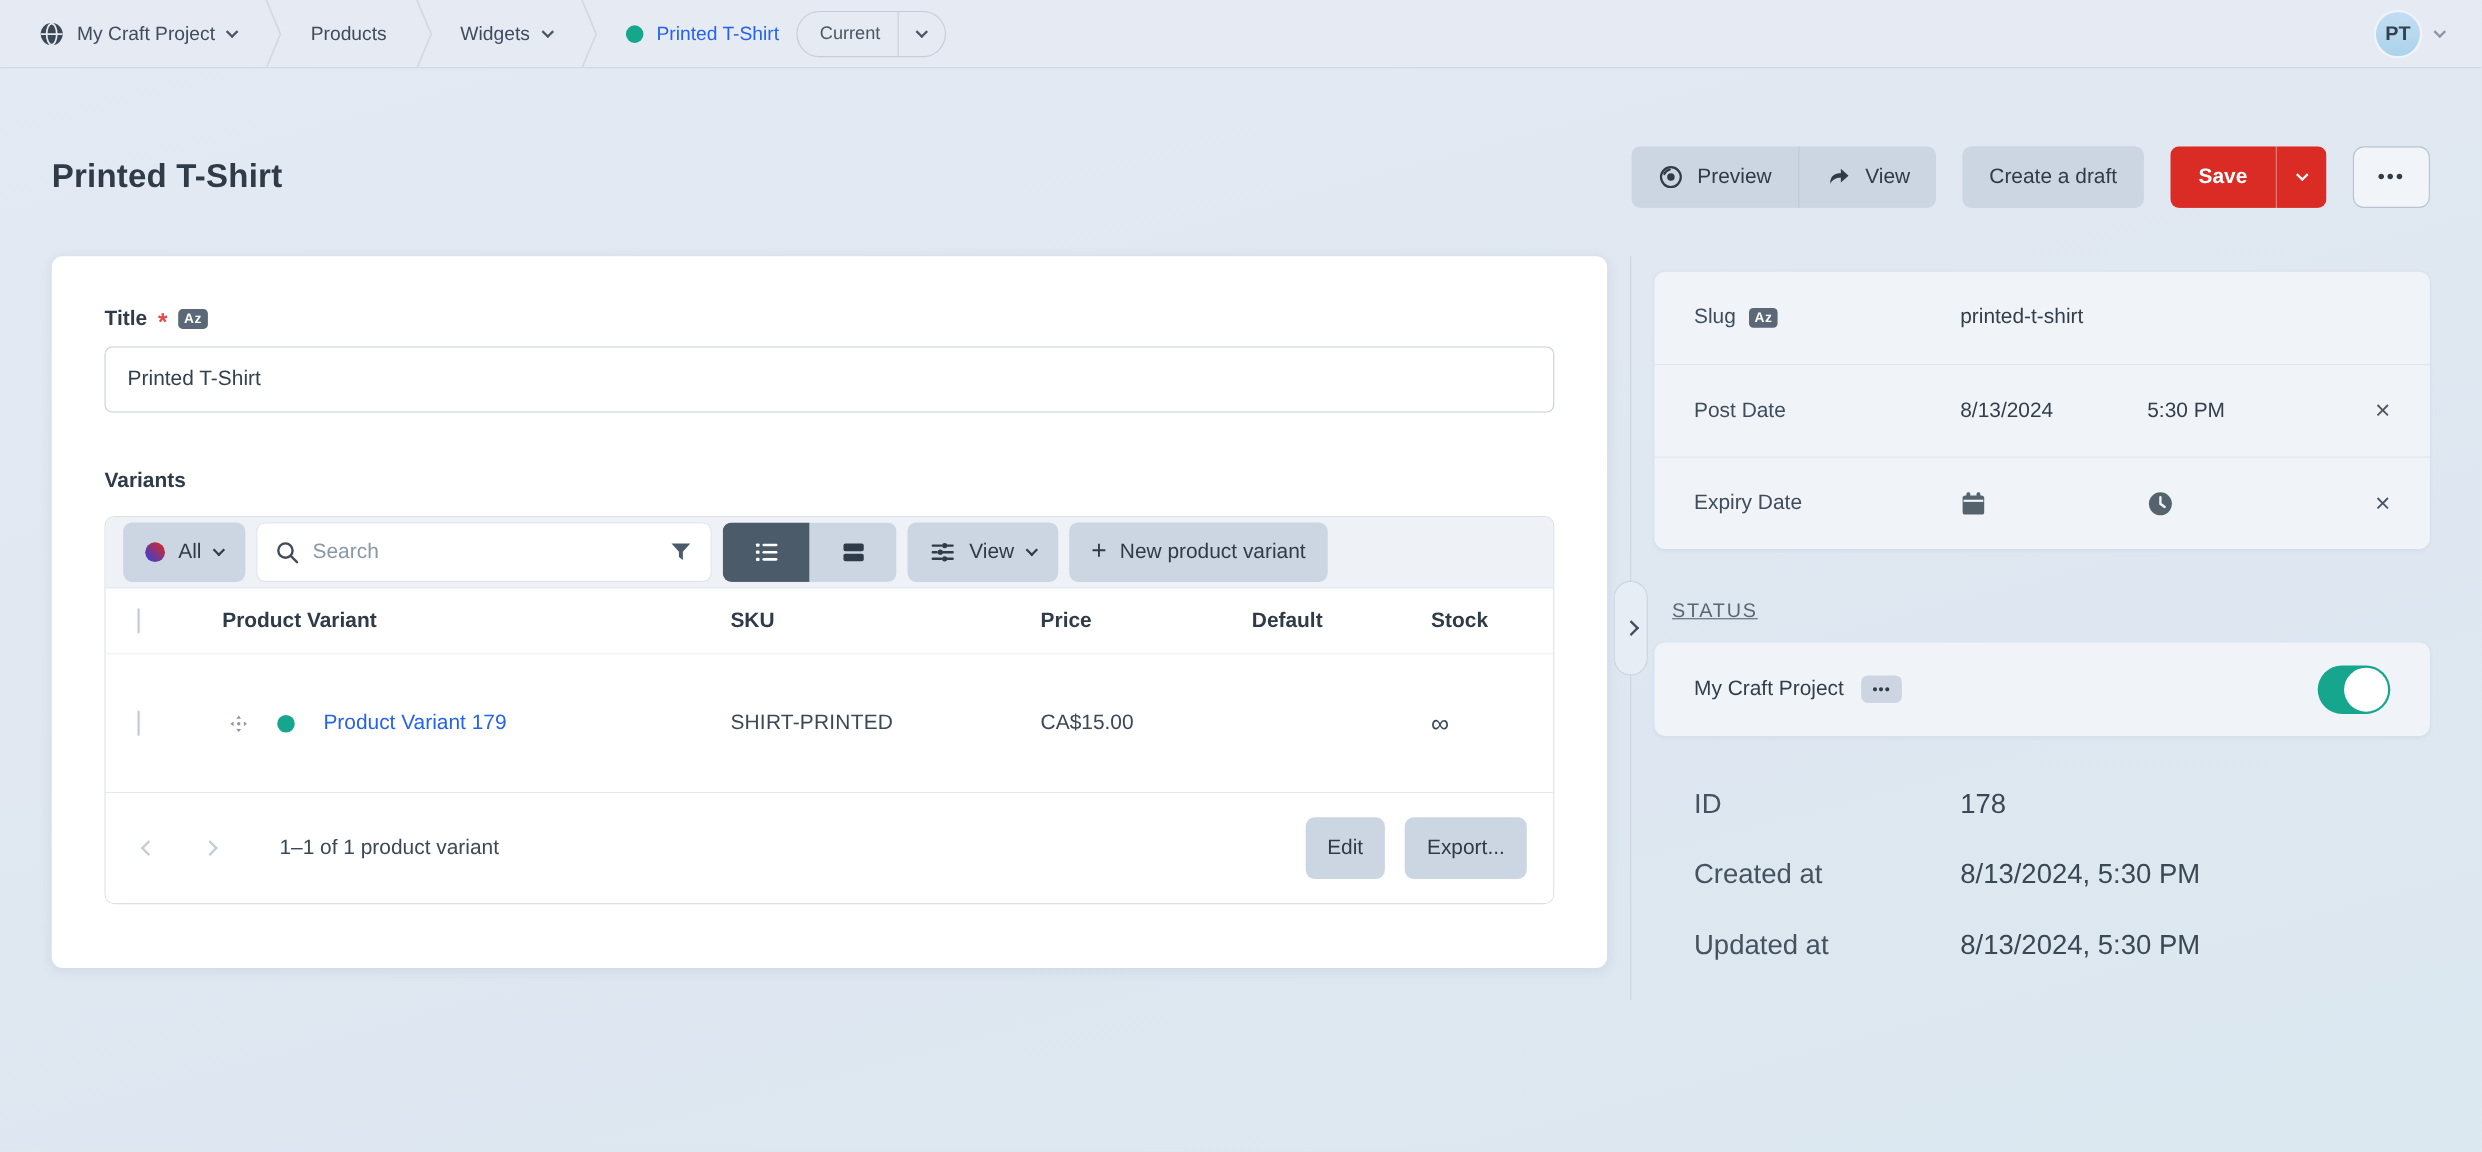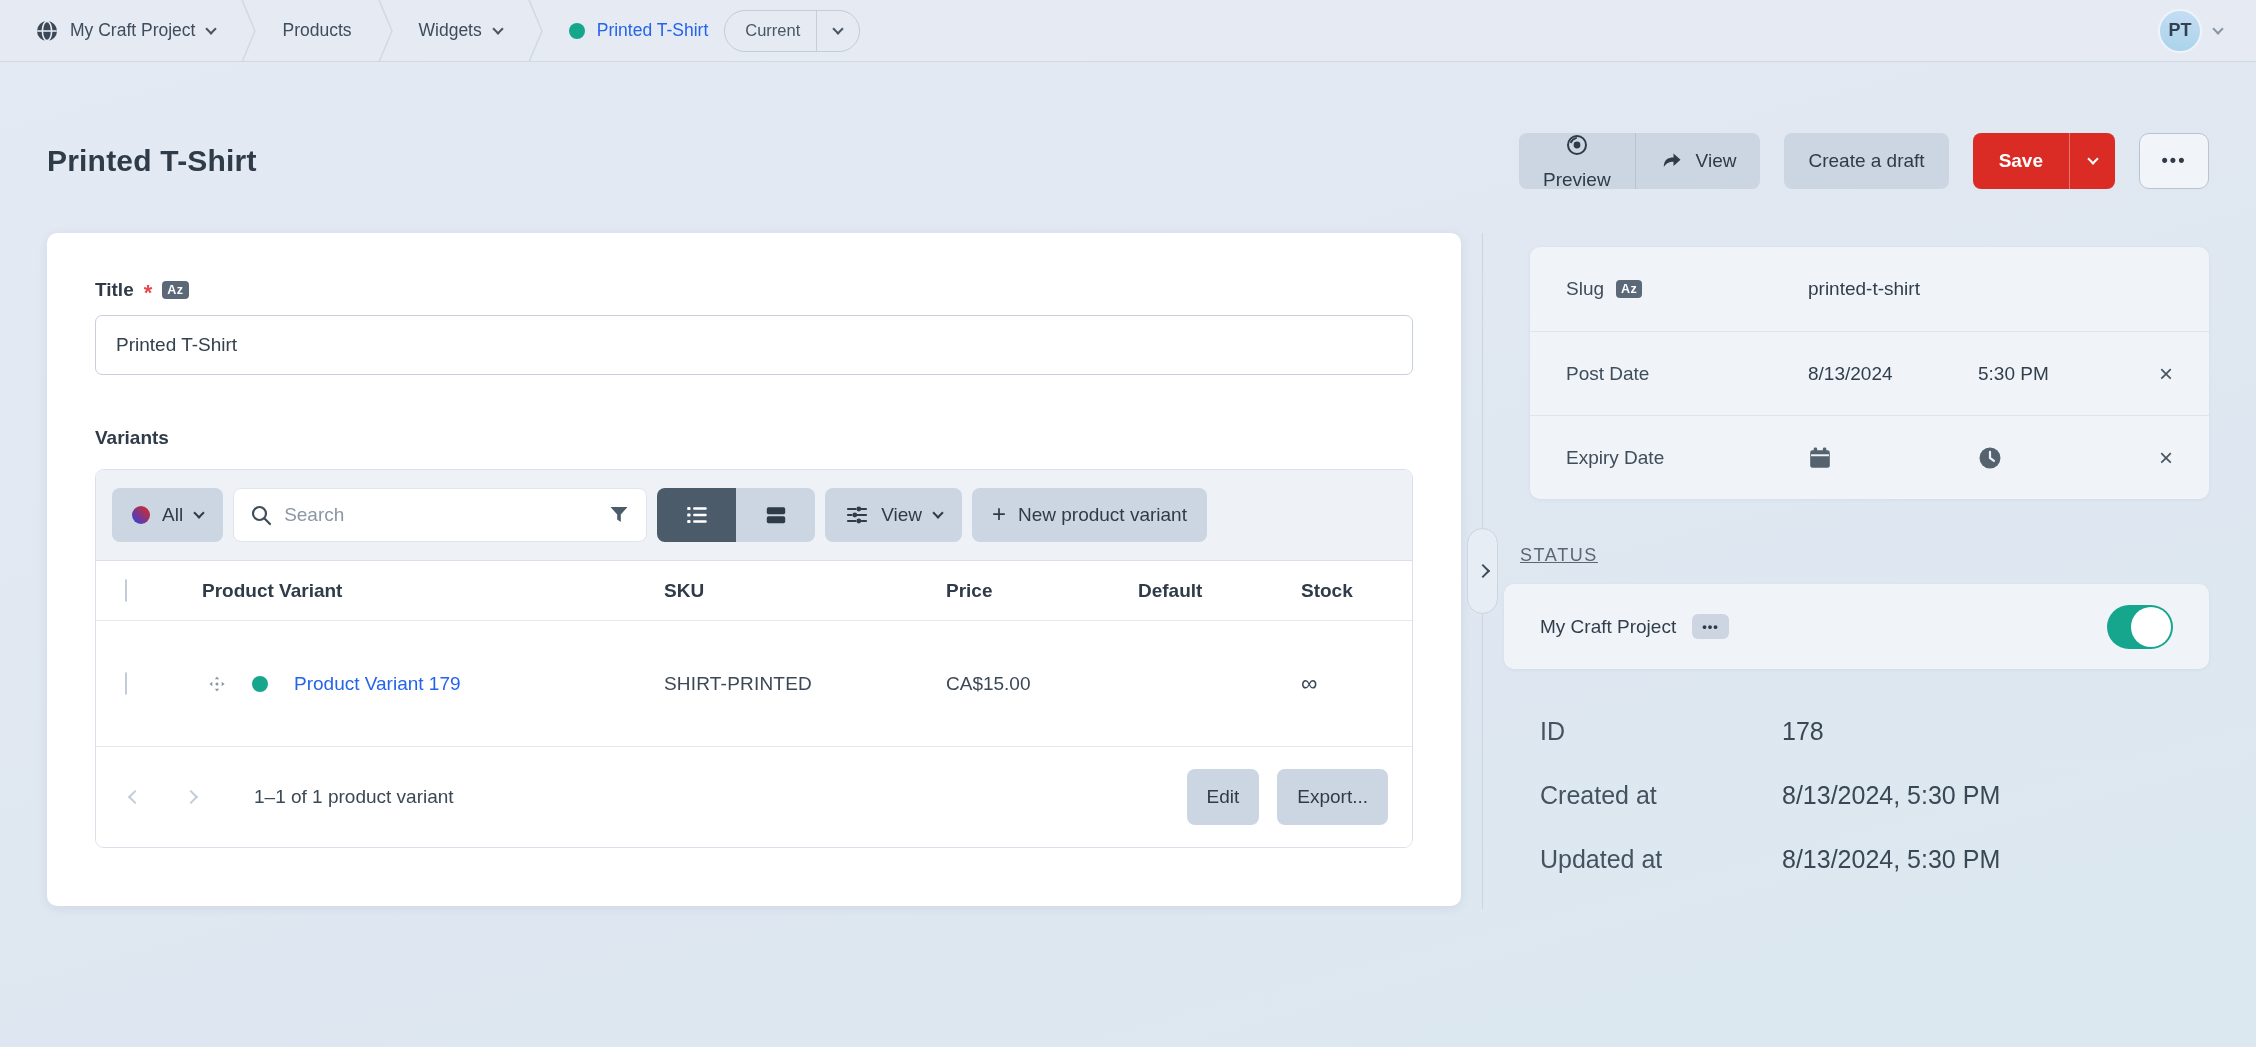--- a/index.html
+++ b/index.html
@@ -36,40 +36,40 @@
   .avatar { width:44px; height:44px; border-radius:50%; background:linear-gradient(185deg,#c5ddf4 0%,#a9d3ea 100%); border:2px solid #f0f4fa; display:grid; place-items:center; font-size:18px; font-weight:700; color:#33404d; }
   .account .chev { color:#8a95a3; }
 
   
   .page-header { height:171px; display:flex; align-items:center; justify-content:space-between; padding:26px 47px 0 47px; }
   h1.title { font-size:30px; font-weight:700; color:#2f3b48; letter-spacing:.2px; }
   .actions { display:flex; align-items:center; gap:24px; }
   .btn { display:flex; align-items:center; gap:12px; height:56px; padding:0 24px; background:#ccd6e2; border:none; border-radius:8px; font-family:inherit; font-size:19px; color:#2f3b48; cursor:pointer; white-space:nowrap; }
   .btn-group { display:flex; border-radius:8px; overflow:hidden; }
   .btn-group .btn { border-radius:0; }
-  .btn-group .btn:first-child { border-right:1px solid #b9c4d2;flex-direction:column; }
+  .btn-group .btn:first-child { border-right:1px solid #b9c4d2; }
   .save-group { display:flex; border-radius:8px; overflow:hidden; }
   .btn.save { background:#da2b25; color:#ffffff; font-weight:600; border-radius:0; padding:0 26px; }
   .btn.save-caret { background:#da2b25; color:#ffffff; border-radius:0; border-left:1px solid rgba(255,255,255,.35); width:46px; padding:0; justify-content:center; }
   .btn.more { background:#f1f5fa; border:1px solid #b9c3d0; border-radius:10px; width:70px; justify-content:center; font-weight:700; letter-spacing:2px; font-size:18px; }
 
   
   .content { display:flex; align-items:flex-start; padding:0 47px; }
   .card { width:1414px; flex:none; background:#ffffff; border-radius:10px; box-shadow:0 2px 12px rgba(25,39,73,.08); padding:46px 48px 58px 48px; }
 
   .label-row { display:flex; align-items:center; gap:10px; margin-bottom:14px; }
   .flabel { font-size:19px; font-weight:700; color:#2f3b48; }
   .req { color:#e5484d; font-size:22px; font-weight:700; line-height:10px; margin-top:6px; }
   .tbadge { background:#5a6878; color:#fff; border-radius:4px; font-size:12.5px; font-weight:700; padding:3px 5px; line-height:1; letter-spacing:.5px; }
   .text-input { width:100%; height:60px; border:1px solid #c6cfda; border-radius:7px; font-family:inherit; font-size:19px; color:#33404d; padding:0 20px; background:#fff; outline:none; }
 
   h2.variants { font-size:19px; font-weight:700; color:#2f3b48; margin-top:52px; margin-bottom:20px; }
 
   .listbox { border:1px solid #d9e0e9; border-radius:9px; overflow:hidden; }
-  .toolbar { background:#eef1f6; border-bottom:1px solid #d9e0e9; display:flex; align-items:flex-end; gap:10px; padding:18px 16px; }
+  .toolbar { background:#eef1f6; border-bottom:1px solid #d9e0e9; display:flex; align-items:flex-end; gap:10px; padding:5px 16px; }
   .gbtn { display:flex; align-items:center; gap:12px; height:54px; padding:0 20px; background:#ccd6e2; border:none; border-radius:8px; font-family:inherit; font-size:19px; color:#2f3b48; cursor:pointer; white-space:nowrap; }
   .grad-dot { width:18px; height:18px; border-radius:50%; background:linear-gradient(45deg,#3c3fd2 10%,#cf2b2b 90%); flex:none; }
   .searchbox { display:flex; align-items:center; width:414px; height:54px; background:#ffffff; border:1px solid #dfe5ed; border-radius:8px; padding:0 16px; gap:12px; }
   .searchbox input { flex:1; border:none; outline:none; font-family:inherit; font-size:19px; color:#33404d; background:transparent; }
   .searchbox input::placeholder { color:#8b97a6; }
   .vtoggle { display:flex; border-radius:8px; overflow:hidden; flex:none; }
   .vtoggle button { width:79px; height:54px; border:none; display:grid; place-items:center; cursor:pointer; background:#ccd6e2; }
   .vtoggle button.on { background:#4c5b69; }
   .plus { font-size:24px; font-weight:400; line-height:1; margin-top:-2px; }
 
@@ -88,21 +88,21 @@
   .tfoot .spacer { flex:1; }
   .tfoot .gbtn { height:56px; margin-left:18px; }
 
   
   .rail { width:43px; flex:none; position:relative; height:676px; }
   .rail::before { content:""; position:absolute; left:21px; top:0; bottom:0; width:1px; background:#ccd4df; }
   .collapser { position:absolute; left:6px; top:295px; width:31px; height:86px; border:1px solid #ccd4df; border-radius:16px; background:#e7edf5; display:grid; place-items:center; cursor:pointer; color:#3f4c5a; }
 
   
   .sidebar { flex:1; padding-top:14px; }
-  .meta-card { background:#f0f4f9; border-radius:10px; overflow:hidden; box-shadow:0 1px 4px rgba(25,39,73,.05);margin-left:26px; }
+  .meta-card { background:#f0f4f9; border-radius:10px; overflow:hidden; box-shadow:0 1px 4px rgba(25,39,73,.05); }
   .mrow { display:flex; align-items:center; height:84px; padding:0 36px; }
   .mrow + .mrow { border-top:1px solid #dfe5ee; }
   .mlabel { width:242px; flex:none; display:flex; align-items:center; gap:12px; font-size:19px; color:#3f4c5a; }
   .mvalue { font-size:19px; color:#313e4b; }
   .slot { width:170px; flex:none; display:flex; align-items:center; }
   .clear-x { margin-left:auto; font-size:24px; color:#4a5763; cursor:pointer; line-height:1; }
   .icon-btn { cursor:pointer; display:inline-flex; }
 
   .status-heading { margin:46px 0 18px 16px; font-size:18px; letter-spacing:1.6px; color:#596774;text-decoration:underline; }
   .status-card { background:#f0f4f9; border-radius:10px; height:85px; display:flex; align-items:center; padding:0 36px; box-shadow:0 1px 4px rgba(25,39,73,.05); }

